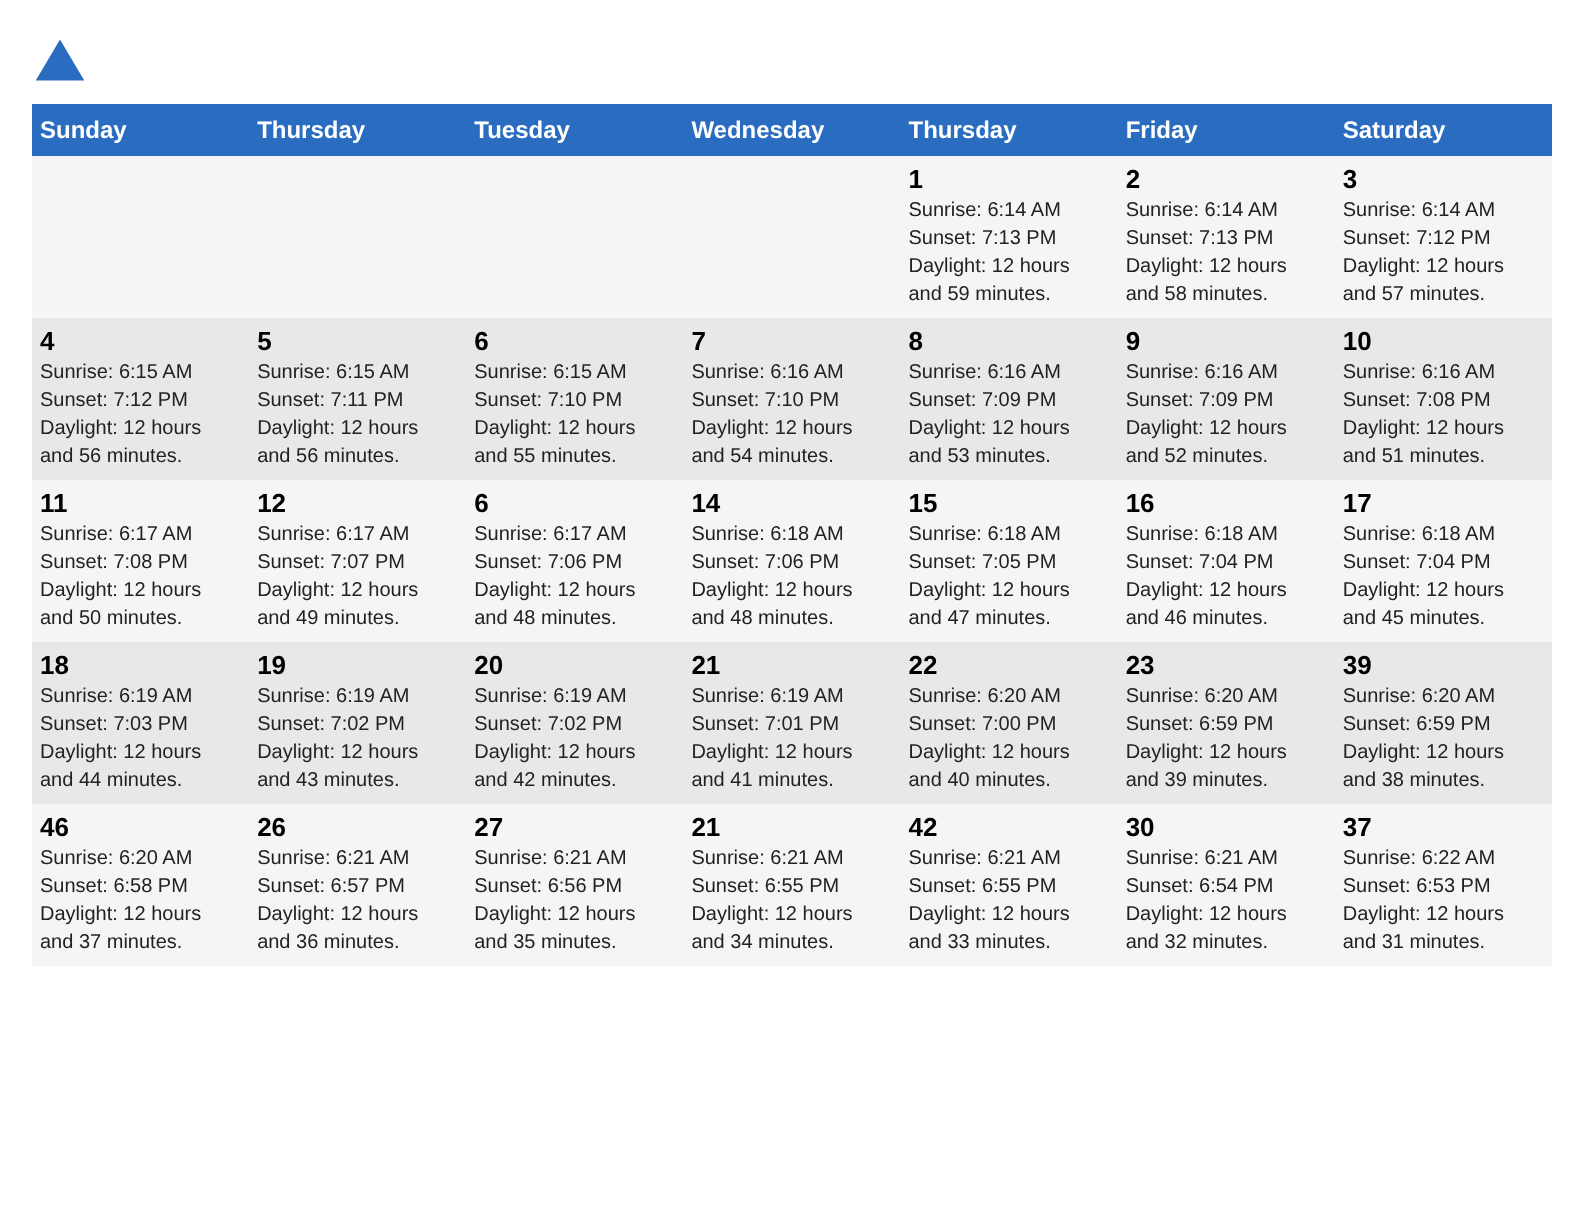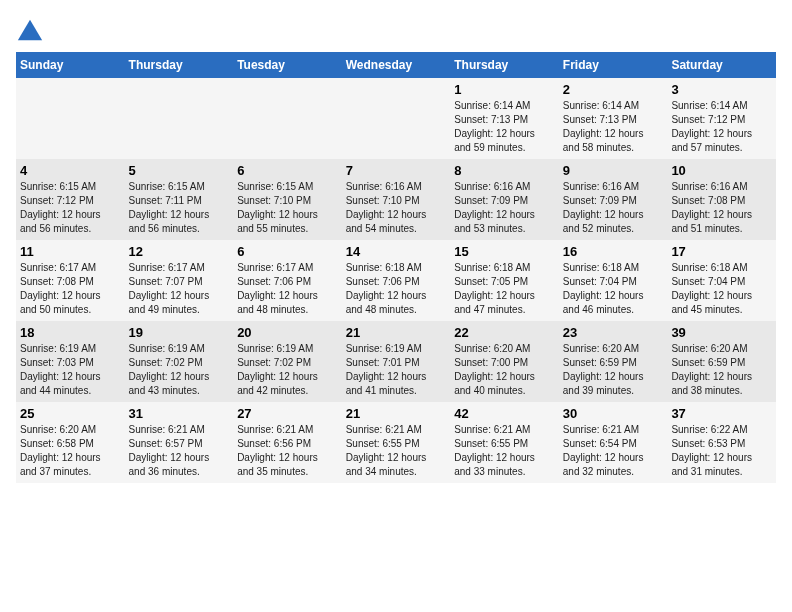--- a/index.html
+++ b/index.html
@@ -301,28 +301,28 @@
         <td>
           <span class="day-num">39</span>
           <div class="day-info" style="white-space: pre-line;">Sunrise: 6:20 AM
 Sunset: 6:59 PM
 Daylight: 12 hours
 and 38 minutes.</div>
         </td>
       </tr>
       <tr>
         <td>
-          <span class="day-num">25</span>
+          <span class="day-num">46</span>
           <div class="day-info" style="white-space: pre-line;">Sunrise: 6:20 AM
 Sunset: 6:58 PM
 Daylight: 12 hours
 and 37 minutes.</div>
         </td>
         <td>
-          <span class="day-num">31</span>
+          <span class="day-num">26</span>
           <div class="day-info" style="white-space: pre-line;">Sunrise: 6:21 AM
 Sunset: 6:57 PM
 Daylight: 12 hours
 and 36 minutes.</div>
         </td>
         <td>
           <span class="day-num">27</span>
           <div class="day-info" style="white-space: pre-line;">Sunrise: 6:21 AM
 Sunset: 6:56 PM
 Daylight: 12 hours

